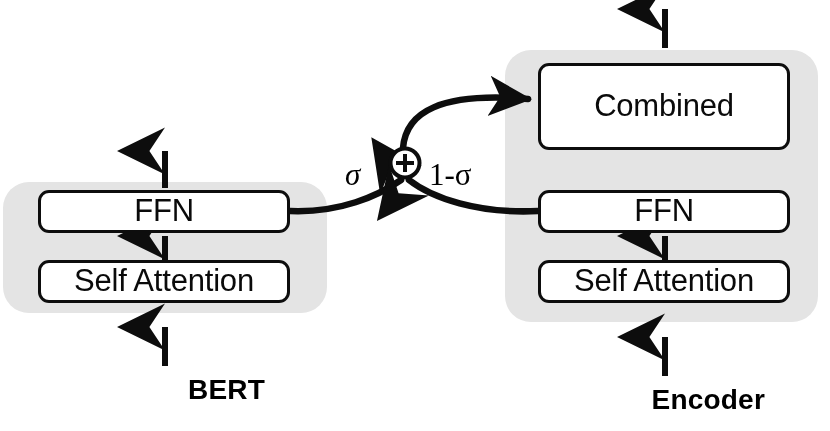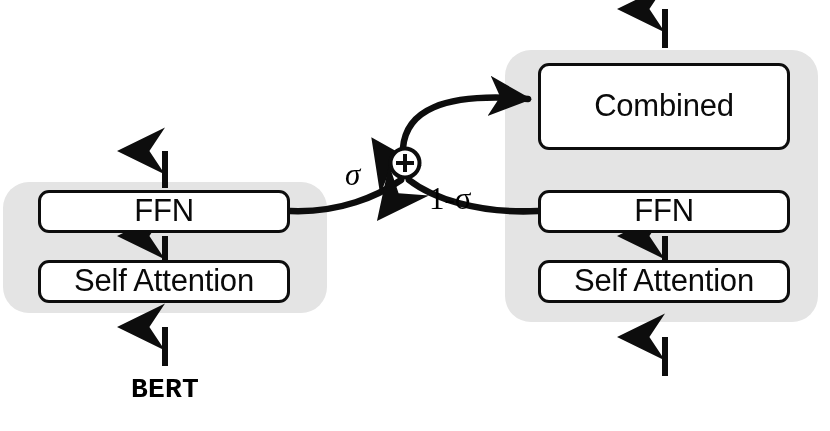--- a/index.html
+++ b/index.html
@@ -43,25 +43,25 @@
     color: #0a0a0a;
     font-family: "Liberation Sans", sans-serif;
     font-size: 31px;
     line-height: 1.06;
     letter-spacing: -0.2px;
     z-index: 3;
   }
   .node span { display: block; }
   .caption {
     position: absolute;
-    font-family: Liberation Mono, monospace;
+    font-family: Liberation Sans, sans-serif;
     font-size: 28px;
     font-weight: bold;
     color: #000000;
-    text-align: center;
+    text-align: right;
     z-index: 3;
     letter-spacing: 0.2px;
   }
   .gate-label {
     position: absolute;
     font-family: "Liberation Serif", serif;
     font-style: italic;
     font-size: 31px;
     color: #000000;
     z-index: 5;
@@ -109,33 +109,34 @@
     </g>
 
     <g>
       <circle cx="405" cy="163" r="14.5" fill="#ffffff" stroke="#0d0d0d" stroke-width="4"></circle>
       <line x1="396" y1="163" x2="414" y2="163" stroke="#0d0d0d" stroke-width="4"></line>
       <line x1="405" y1="154" x2="405" y2="172" stroke="#0d0d0d" stroke-width="4"></line>
     </g>
   </svg>
 
   <div class="gate-label" style="left:345px; top:157px;">σ</div>
-  <div class="gate-label plain-num" style="left:429px; top:157px;margin-top:24px;"><span>1-σ</span></div>
+  <div class="gate-label plain-num" style="left:429px; top:157px;"><span>1-σ</span></div>
 
   <div class="node" style="left:38px; top:190px; width:252px; height:43px;">
     <span>FFN</span>
   </div>
   <div class="node" style="left:38px; top:260px; width:252px; height:43px;">
     <span>Self Attention</span>
   </div>
   <div class="caption" style="left:65px; top:374px; width:200px;">BERT</div>
 
   <div class="node" style="left:538px; top:63px; width:252px; height:87px; flex-direction:column;">
     <span>Combined</span>
   </div>
   <div class="node" style="left:538px; top:190px; width:252px; height:43px;">
     <span>FFN</span>
   </div>
   <div class="node" style="left:538px; top:260px; width:252px; height:43px;">
     <span>Self Attention</span>
   </div>
+  <div class="caption" style="left:565px; top:384px; width:200px;">Encoder</div>
 
 </div>
 
 </body></html>

